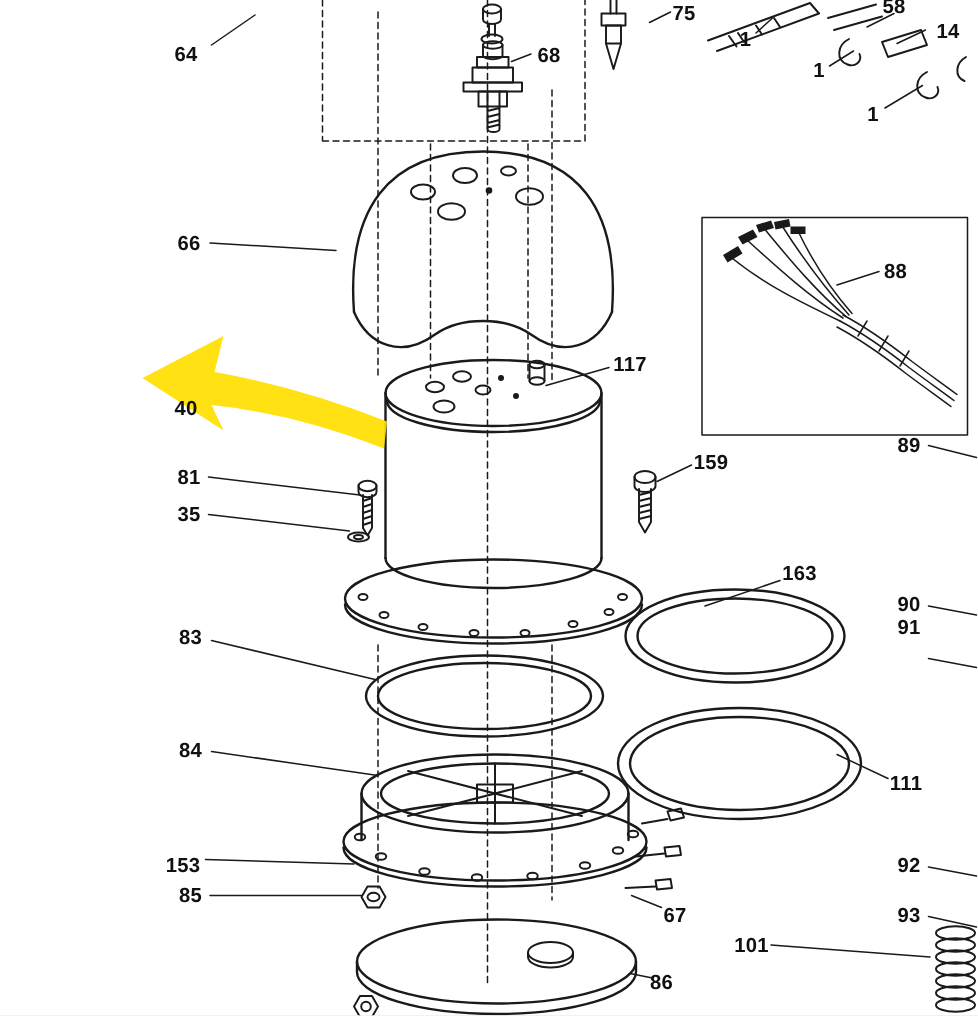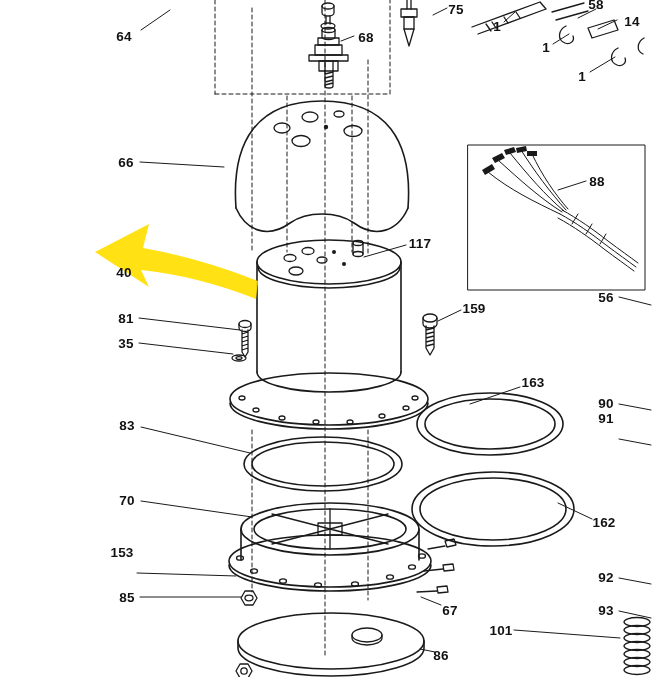--- a/index.html
+++ b/index.html
@@ -248,28 +248,28 @@
   <div class="lbl" style="left:632px;top:21px">14</div>
   <div class="lbl" style="left:546px;top:47px">1</div>
   <div class="lbl" style="left:582px;top:76px">1</div>
   <div class="lbl" style="left:126px;top:162px">66</div>
   <div class="lbl" style="left:597px;top:181px">88</div>
   <div class="lbl" style="left:420px;top:243px">117</div>
   <div class="lbl" style="left:124px;top:272px">40</div>
   <div class="lbl" style="left:126px;top:318px">81</div>
   <div class="lbl" style="left:126px;top:343px">35</div>
   <div class="lbl" style="left:474px;top:308px">159</div>
-  <div class="lbl" style="left:606px;top:297px">56</div>
+  <div class="lbl" style="left:606px;top:297px">89</div>
   <div class="lbl" style="left:533px;top:382px">163</div>
   <div class="lbl" style="left:606px;top:403px">90</div>
   <div class="lbl" style="left:606px;top:418px">91</div>
   <div class="lbl" style="left:127px;top:425px">83</div>
-  <div class="lbl" style="left:127px;top:500px">70</div>
-  <div class="lbl" style="left:604px;top:522px">162</div>
-  <div class="lbl" style="left:122px;top:552px">153</div>
+  <div class="lbl" style="left:127px;top:500px">84</div>
+  <div class="lbl" style="left:604px;top:522px">111</div>
+  <div class="lbl" style="left:122px;top:577px">153</div>
   <div class="lbl" style="left:606px;top:577px">92</div>
   <div class="lbl" style="left:127px;top:597px">85</div>
   <div class="lbl" style="left:450px;top:610px">67</div>
   <div class="lbl" style="left:606px;top:610px">93</div>
   <div class="lbl" style="left:501px;top:630px">101</div>
   <div class="lbl" style="left:441px;top:655px">86</div>
 
 </div>
 
 </body></html>

